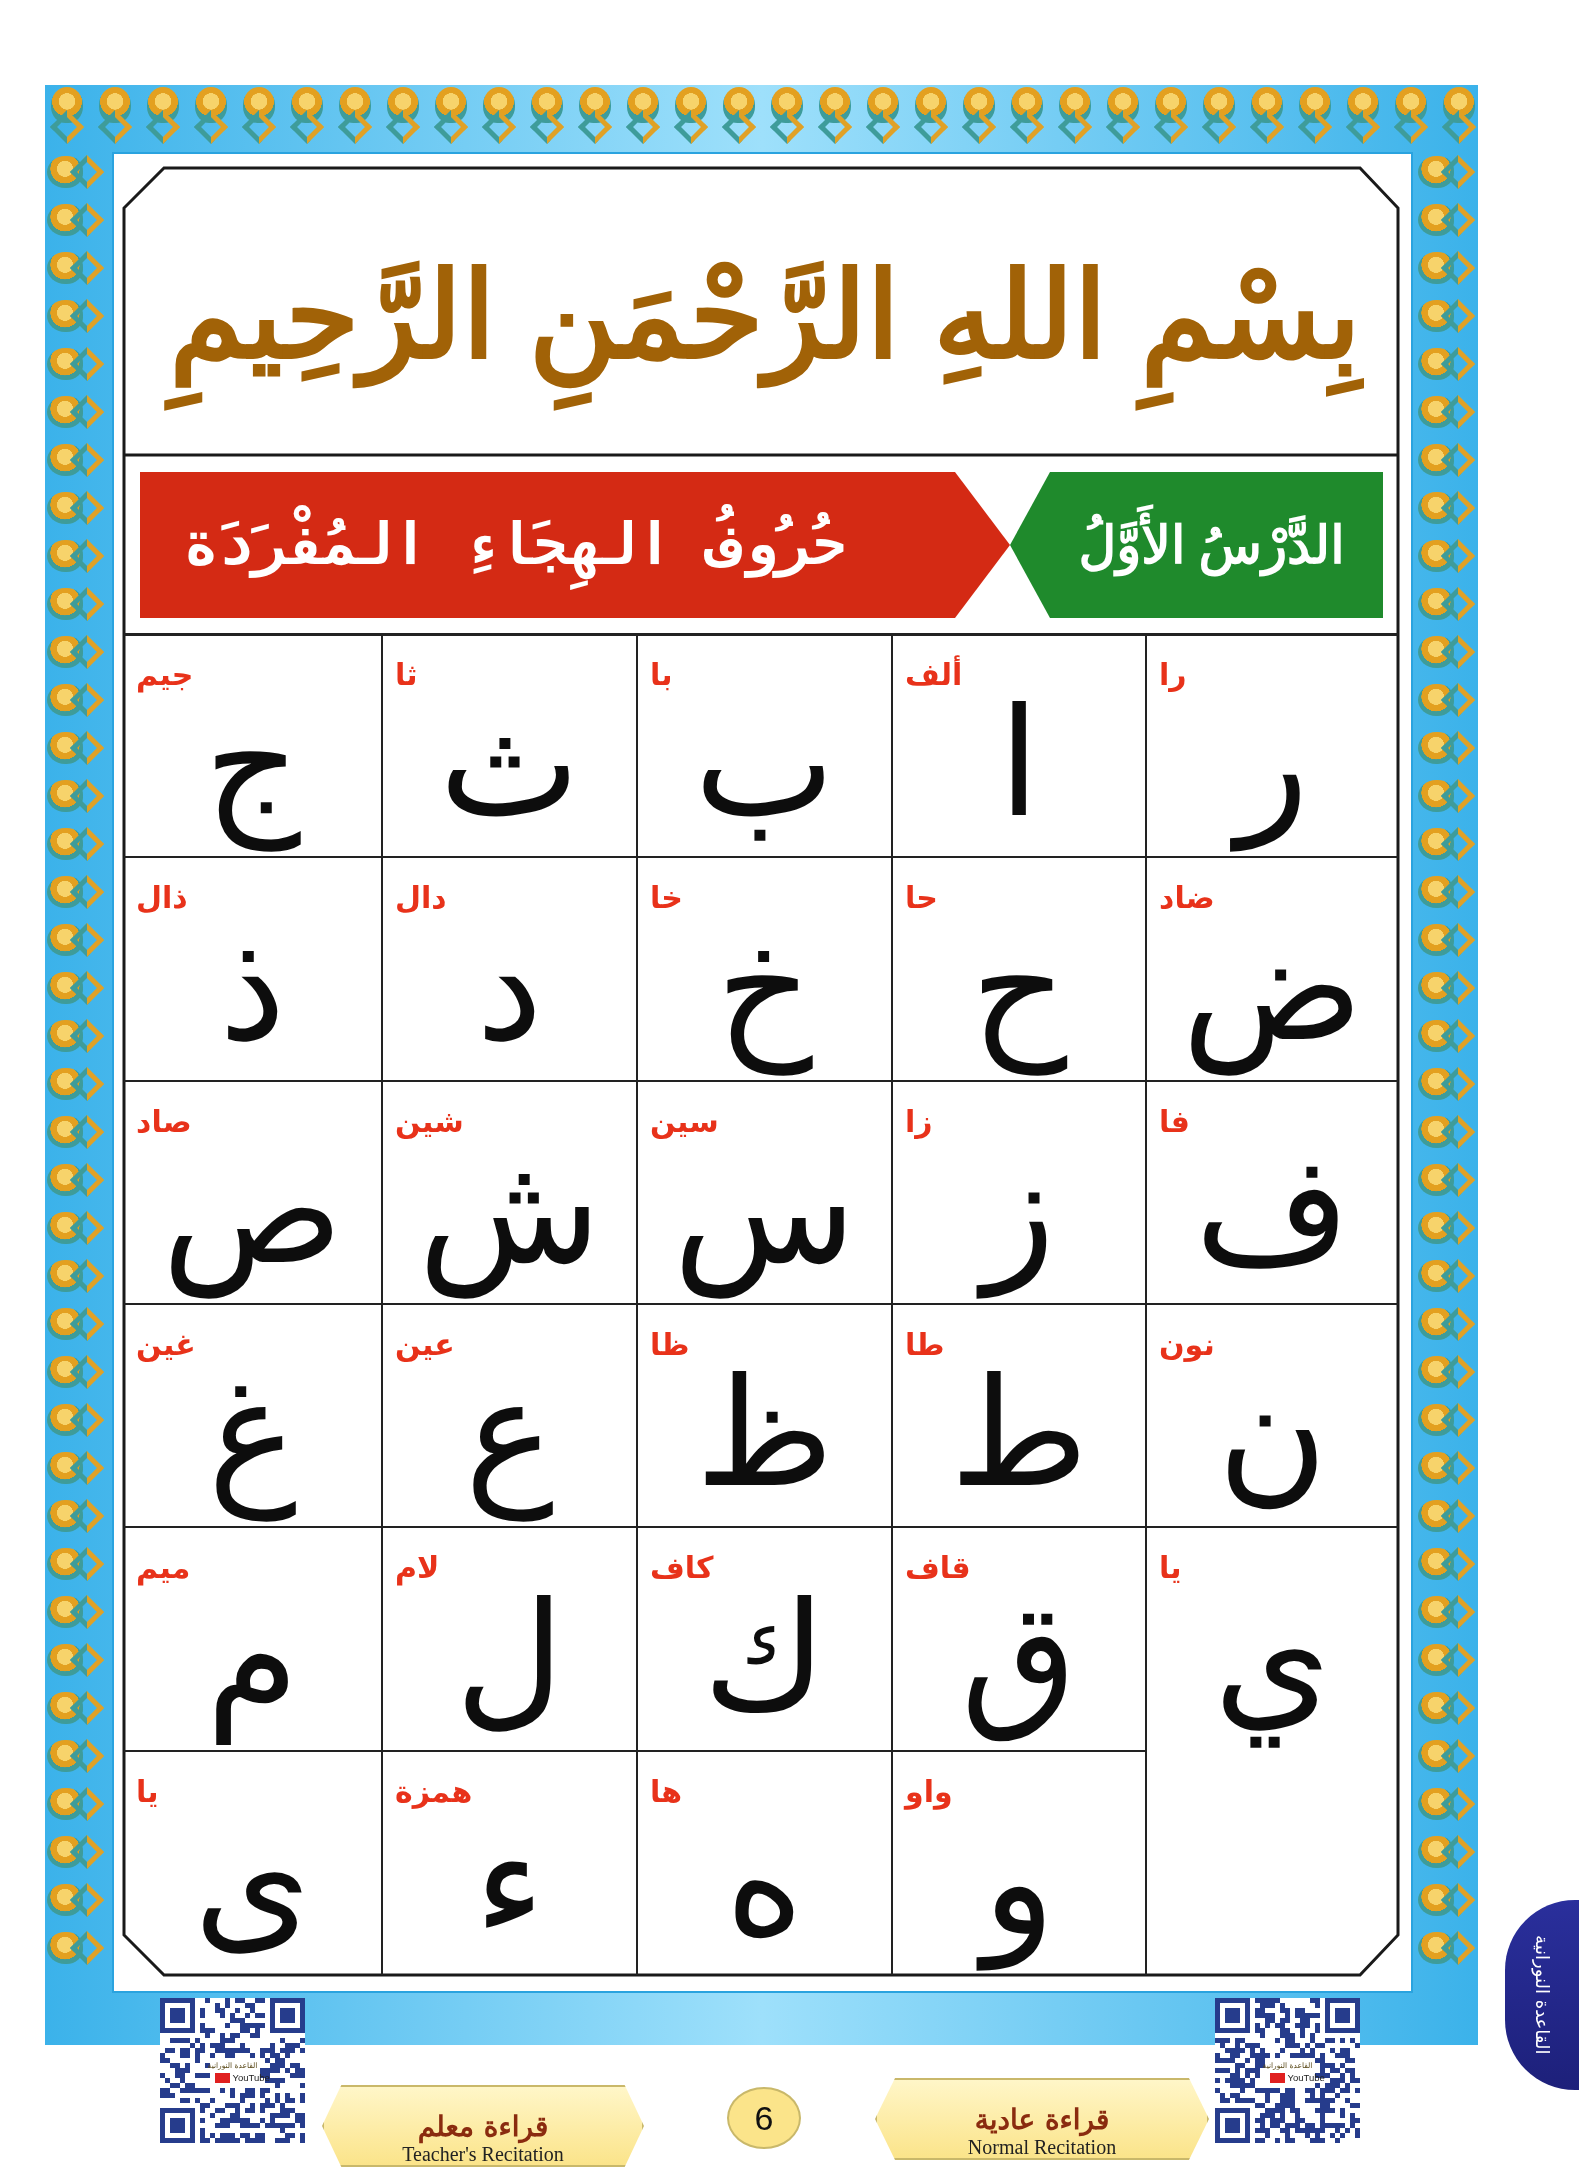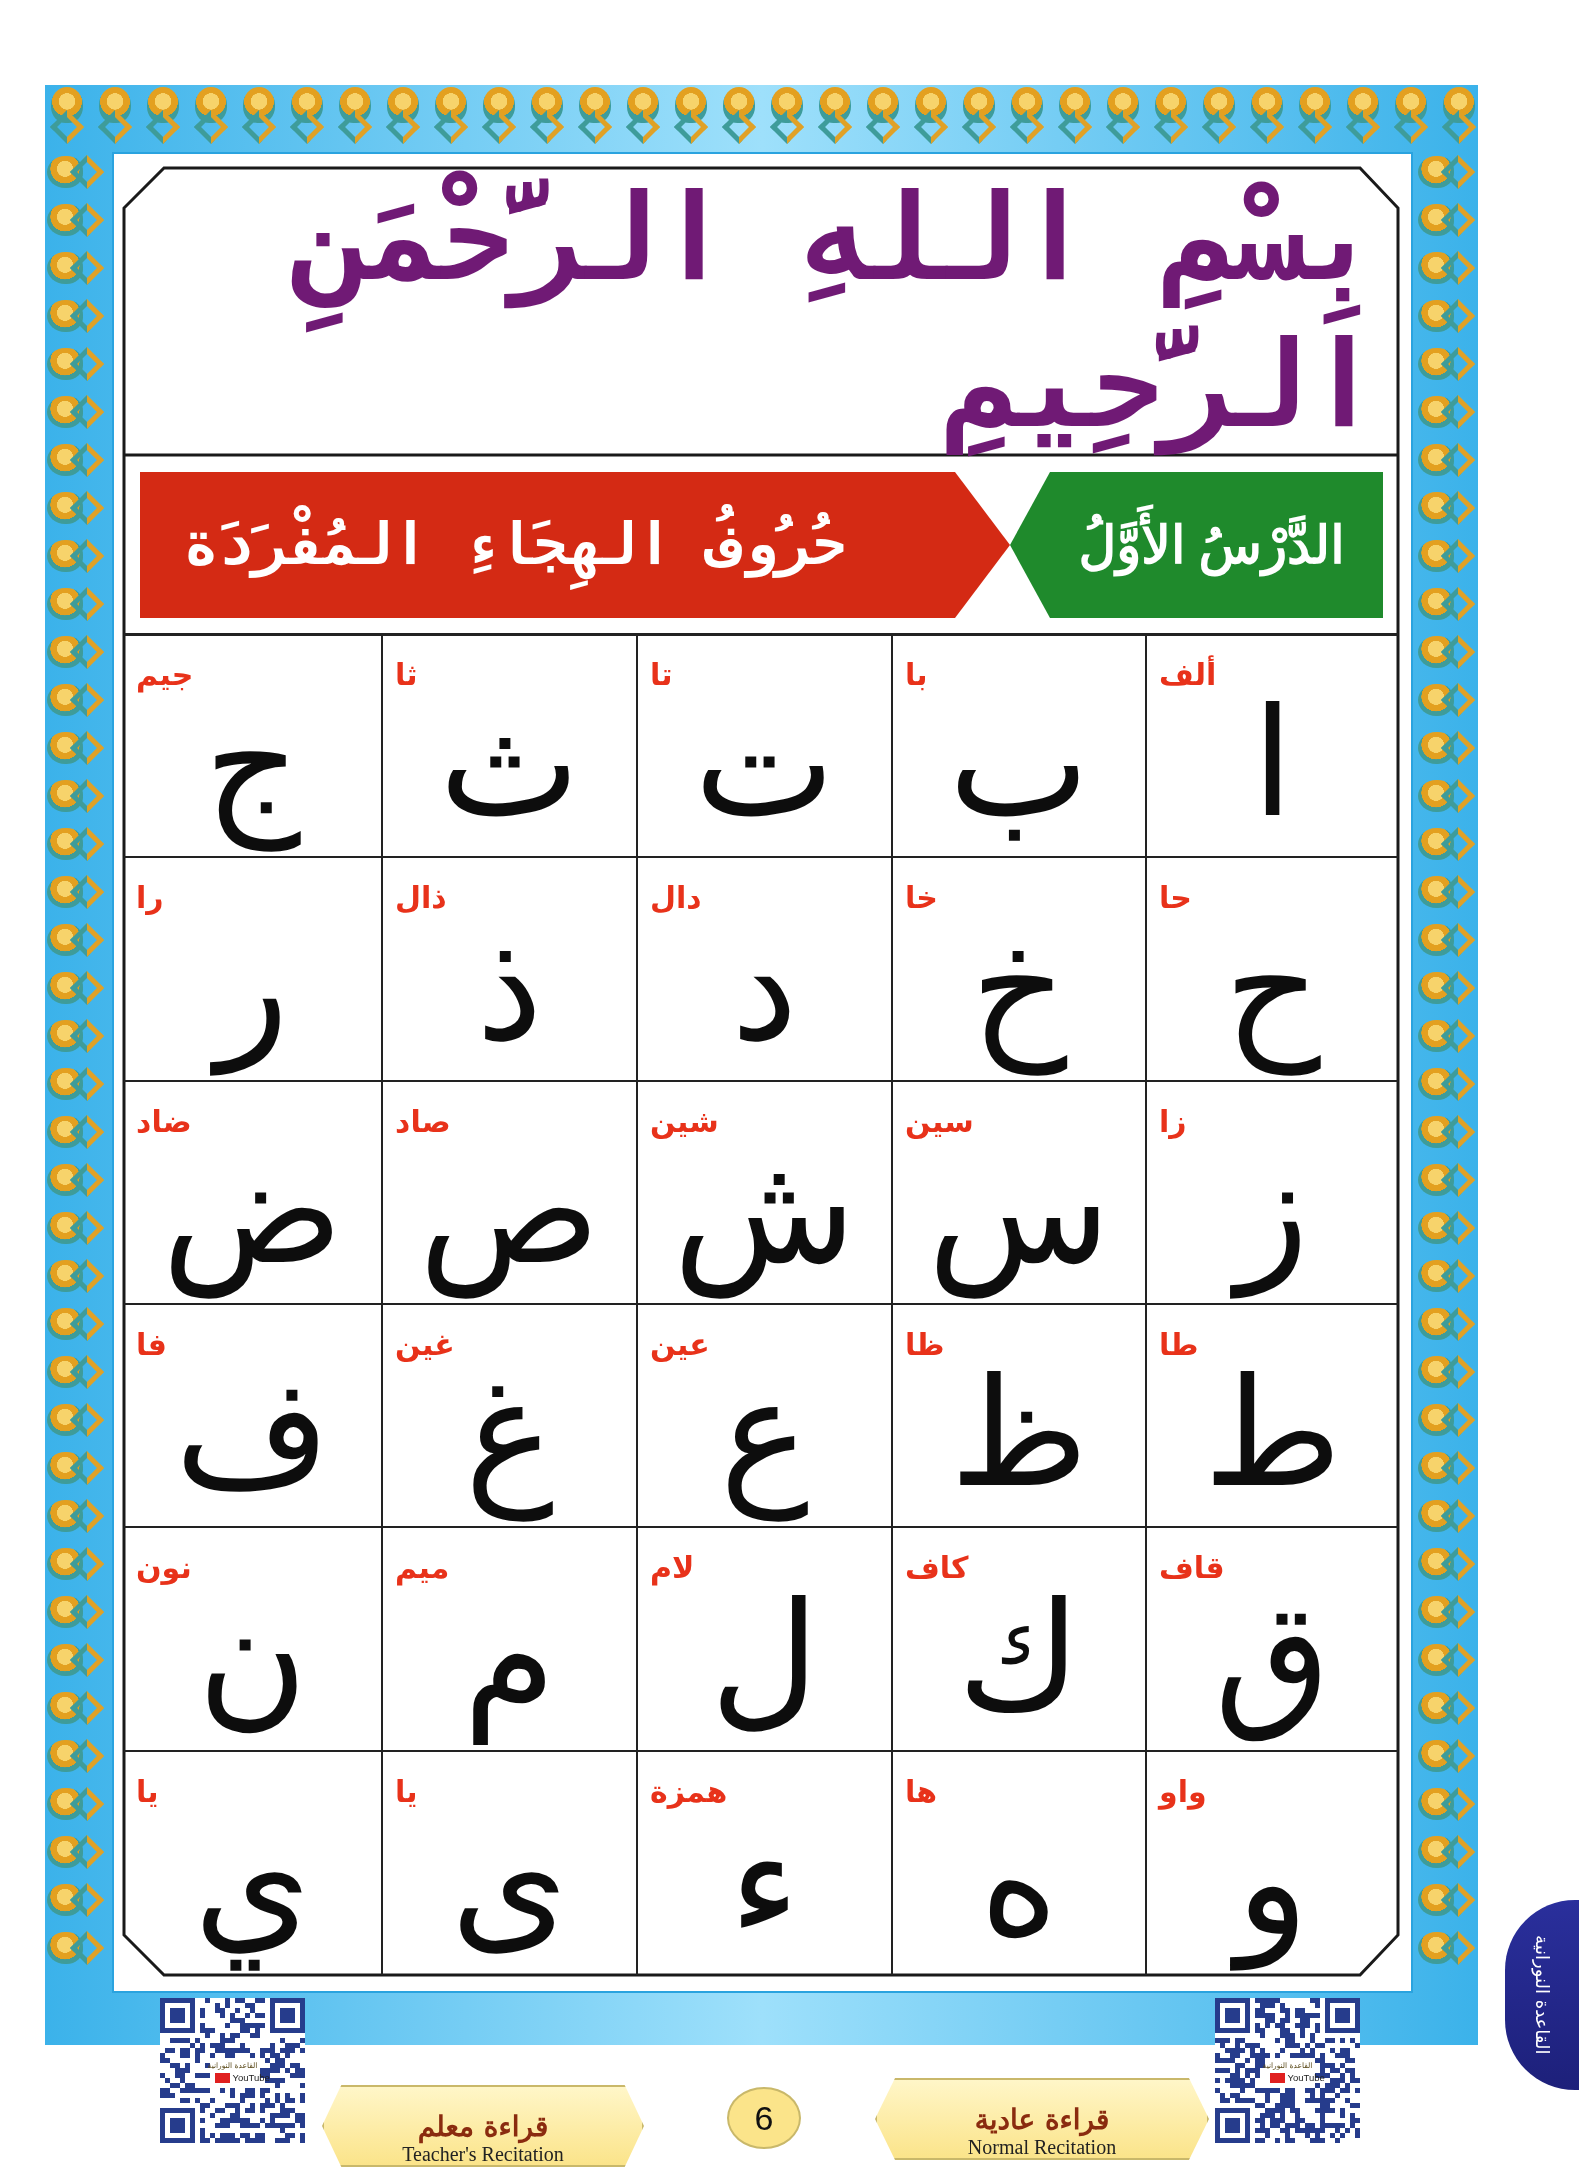--- a/index.html
+++ b/index.html
@@ -15,21 +15,21 @@
     transform:rotate(0deg);}
   .orn::after{content:"";position:absolute;left:10px;top:30px;width:24px;height:24px;
     border:5px solid #3e9c9a;border-right-color:#e0a126;border-top-color:#e0a126;transform:rotate(45deg);box-sizing:border-box;}
   .orn-v .orn{width:62px;height:44px;margin-right:0;margin-bottom:4px;}
   .orn-v .orn::before{left:2px;top:6px;width:36px;height:32px;border-radius:50% 45% 45% 50%;}
   .orn-v .orn::after{left:30px;top:10px;}
   .orn-v{flex-direction:column;}
   .panel{left:112px;top:152px;width:1301px;height:1841px;background:#ffffff;border:2px solid #2aa3df;box-sizing:border-box;}
   .frame-svg{left:0;top:0;}
   .bismillah{left:150px;top:185px;width:1230px;height:260px;display:flex;align-items:center;justify-content:center;
-    font-family:Liberation Mono, monospace;font-size:120px;font-weight:bold;color:#701a75;direction:rtl;}
+    font-family:Liberation Sans, sans-serif;font-size:120px;font-weight:bold;color:#a16207;direction:rtl;}
   .banner-red{left:140px;top:472px;width:870px;height:146px;background:#d42a14;
     clip-path:polygon(0 0,815px 0,870px 50%,815px 100%,0 100%);
     display:flex;align-items:center;justify-content:center;}
   .banner-red span{color:#fff;font-family:Liberation Mono, monospace;font-size:58px;font-weight:bold;direction:rtl;padding-right:120px;}
   .banner-green{left:1010px;top:472px;width:373px;height:146px;background:#1f8a2c;
     clip-path:polygon(40px 0,100% 0,100% 100%,40px 100%,0 50%);
     display:flex;align-items:center;justify-content:center;}
   .banner-green span{color:#fff;font-family:Liberation Serif, serif;font-size:52px;font-weight:bold;direction:rtl;padding-left:30px;}
   .grid{left:124px;top:635px;width:1274px;height:1340px;display:grid;
     grid-template-columns:259px 255px 255px 254px 251px;grid-template-rows:repeat(6,1fr);direction:ltr;}
@@ -189,24 +189,20 @@
 
 <div class="abs grid-top"></div>
 <div class="abs grid" id="letters-grid">
     <div class="cell">
       <span class="name">جيم</span>
       <div class="letter">ج</div>
     </div>
     <div class="cell">
       <span class="name">ثا</span>
       <div class="letter">ث</div>
-    </div>
-    <div class="cell">
-      <span class="name">تا</span>
-      <div class="letter">ت</div>
     </div>
     <div class="cell">
       <span class="name">با</span>
       <div class="letter">ب</div>
     </div>
     <div class="cell">
       <span class="name">ألف</span>
       <div class="letter">ا</div>
     </div>
     <div class="cell">

